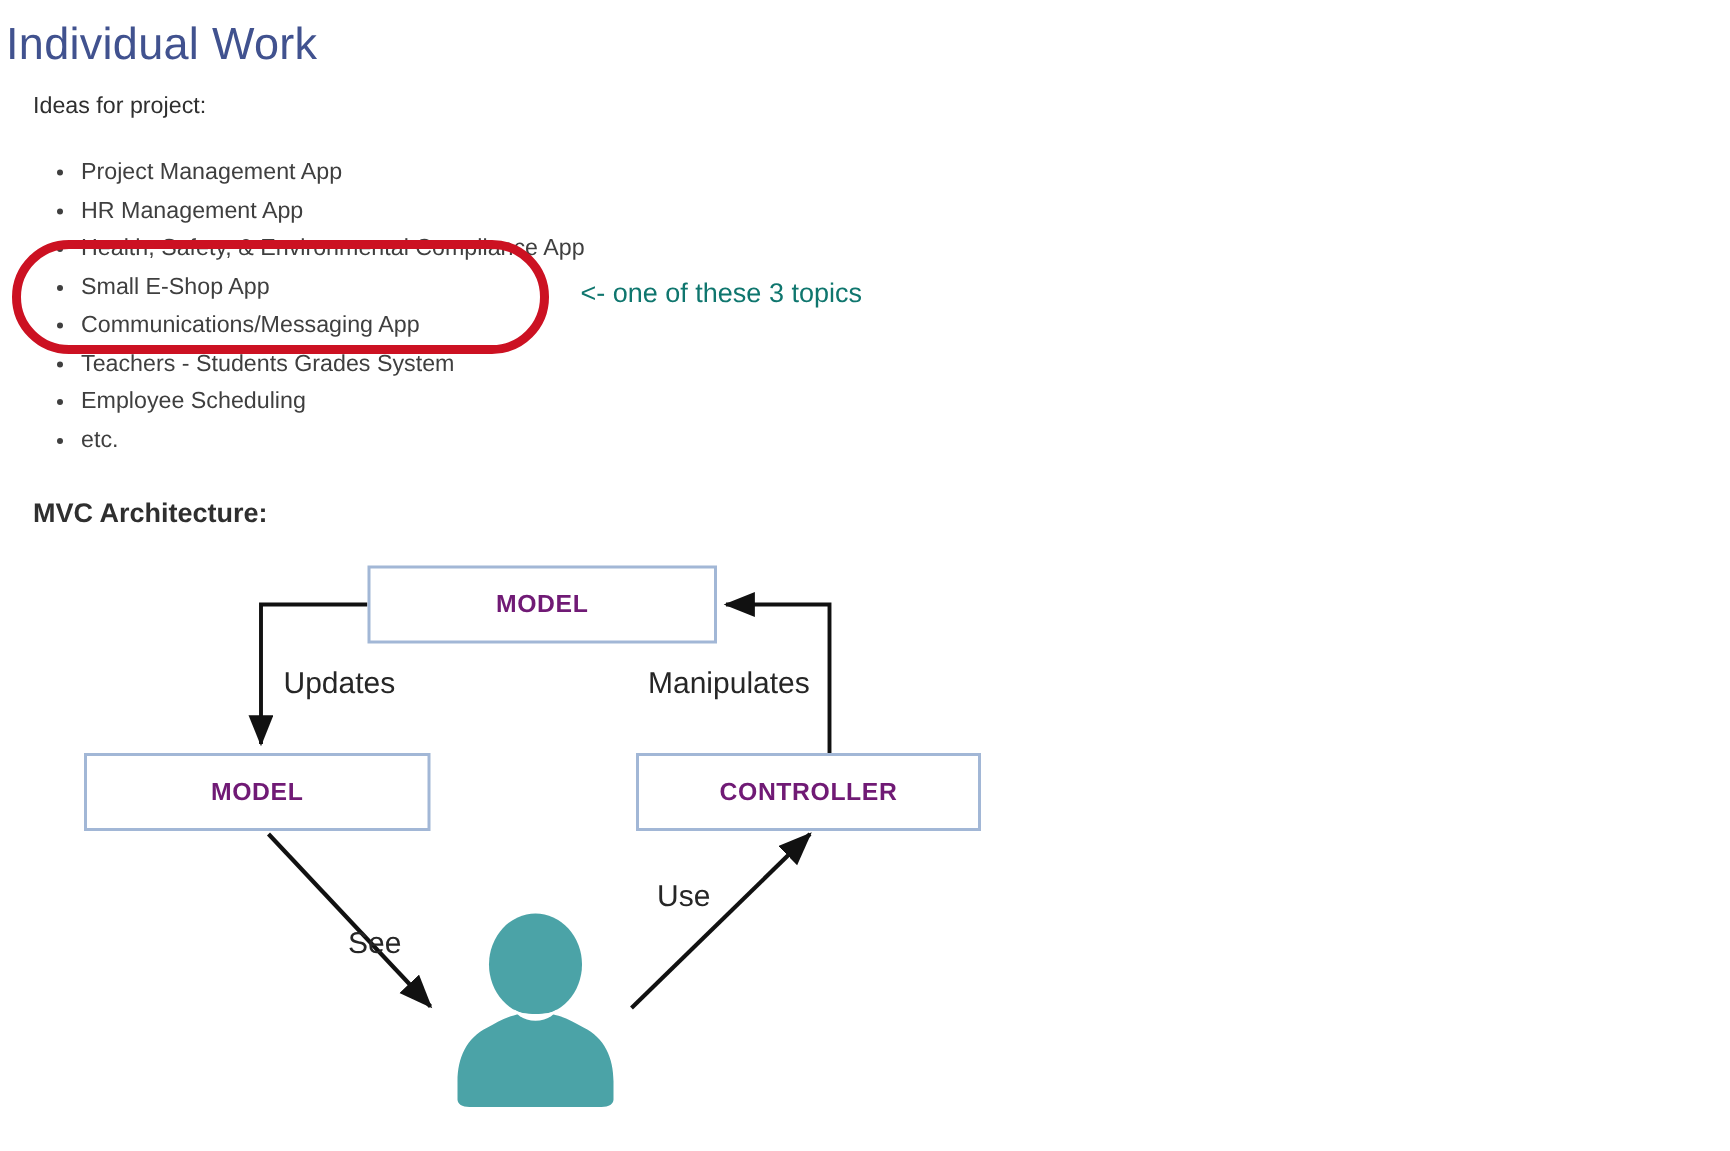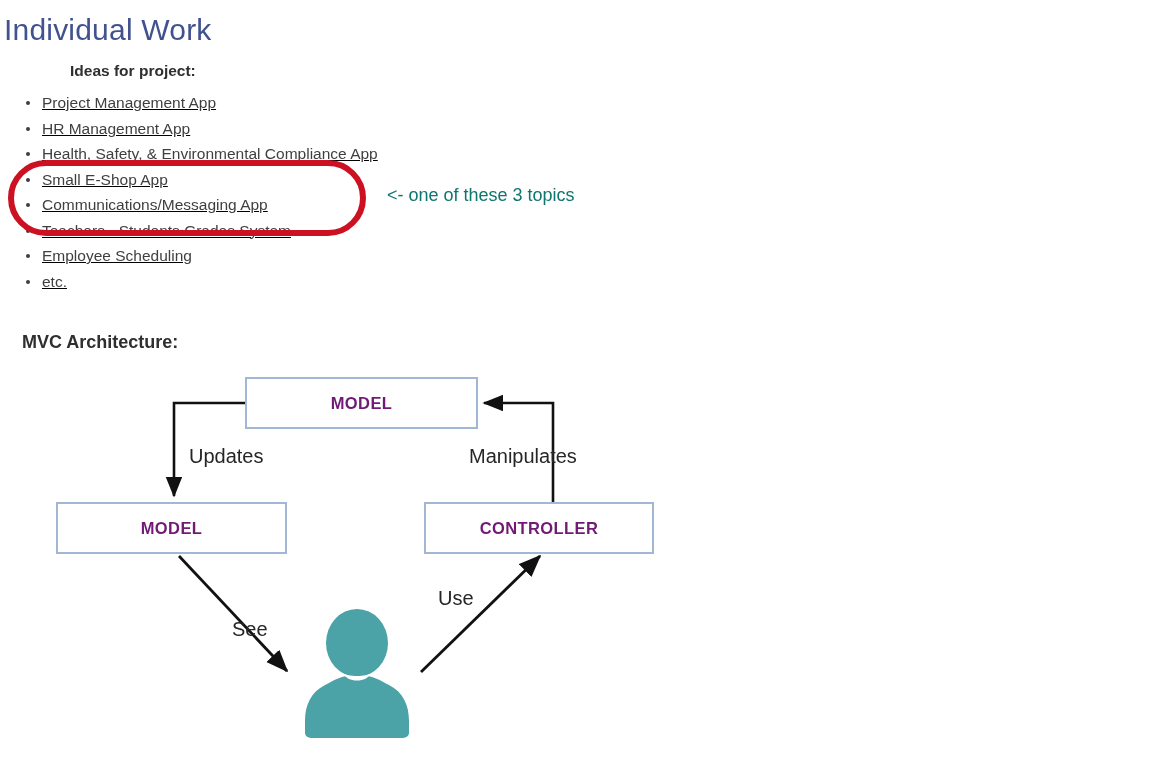--- a/index.html
+++ b/index.html
@@ -30,35 +30,33 @@
     line-height: 44px;
     white-space: nowrap;
   }
 
   
   #ideas-heading {
     position: absolute;
     left: 22px;
     top: 61px;
     font-size: 15.5px;
-    font-weight: bold;
+    font-weight: normal;
     color: #2f2f2f;
     line-height: 20px;
     white-space: nowrap;
-    margin-left: 48px;
   }
 
   #ideas-list {
     position: absolute;
     left: 22px;
     top: 86px;
-    margin: 4px;
+    margin: 16px;
     padding: 0;
     list-style: none;
-    text-decoration: underline;
   }
   #ideas-list li {
     position: relative;
     height: 25.5px;
     line-height: 25.5px;
     padding-left: 16px;
     font-size: 15.5px;
     color: #3f3f3f;
     white-space: nowrap;
   }
@@ -133,21 +131,21 @@
   #box-controller { left: 424px; top: 142px; width: 230px; height: 52px; }
 
   .mvc-label {
     position: absolute;
     font-size: 20px;
     color: #262626;
     white-space: nowrap;
     line-height: 20px;
   }
   #label-updates     { left: 189px; top: 86px; }
-  #label-manipulates { left: 432px; top: 86px; margin-left: 37px; }
+  #label-manipulates { left: 432px; top: 86px; }
   #label-see         { left: 232px; top: 228px; margin-top: 31px; }
   #label-use         { left: 438px; top: 228px; }
 
   #mvc-svg {
     position: absolute;
     left: 0;
     top: 0;
     width: 720px;
     height: 400px;
   }

